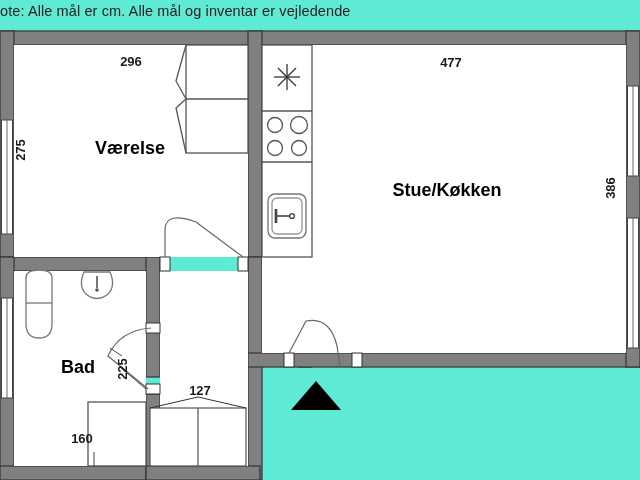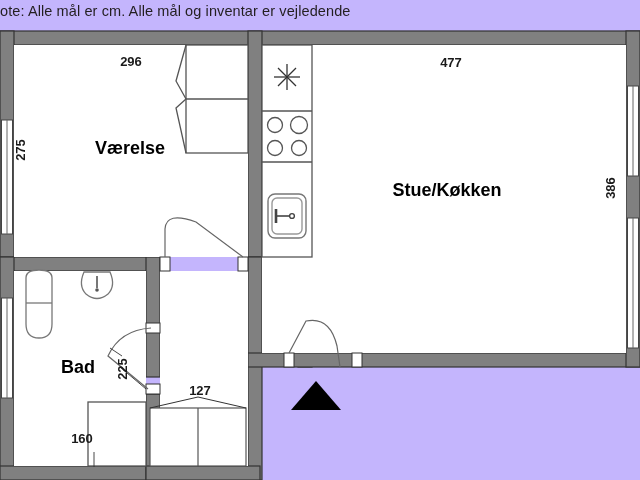--- a/index.html
+++ b/index.html
@@ -10,21 +10,21 @@
   body {
     width: 640px;
     height: 480px;
     overflow: hidden;
     font-family: "Liberation Sans", sans-serif;
   }
   #app {
     position: relative;
     width: 640px;
     height: 480px;
-    background: #c4b5fd;
+    background: #5eead4;
   }
   #note-bar {
     position: absolute;
     left: 0;
     top: 0;
     width: 640px;
     height: 26px;
     line-height: 22px;
     font-size: 14.5px;
     color: #231f20;

